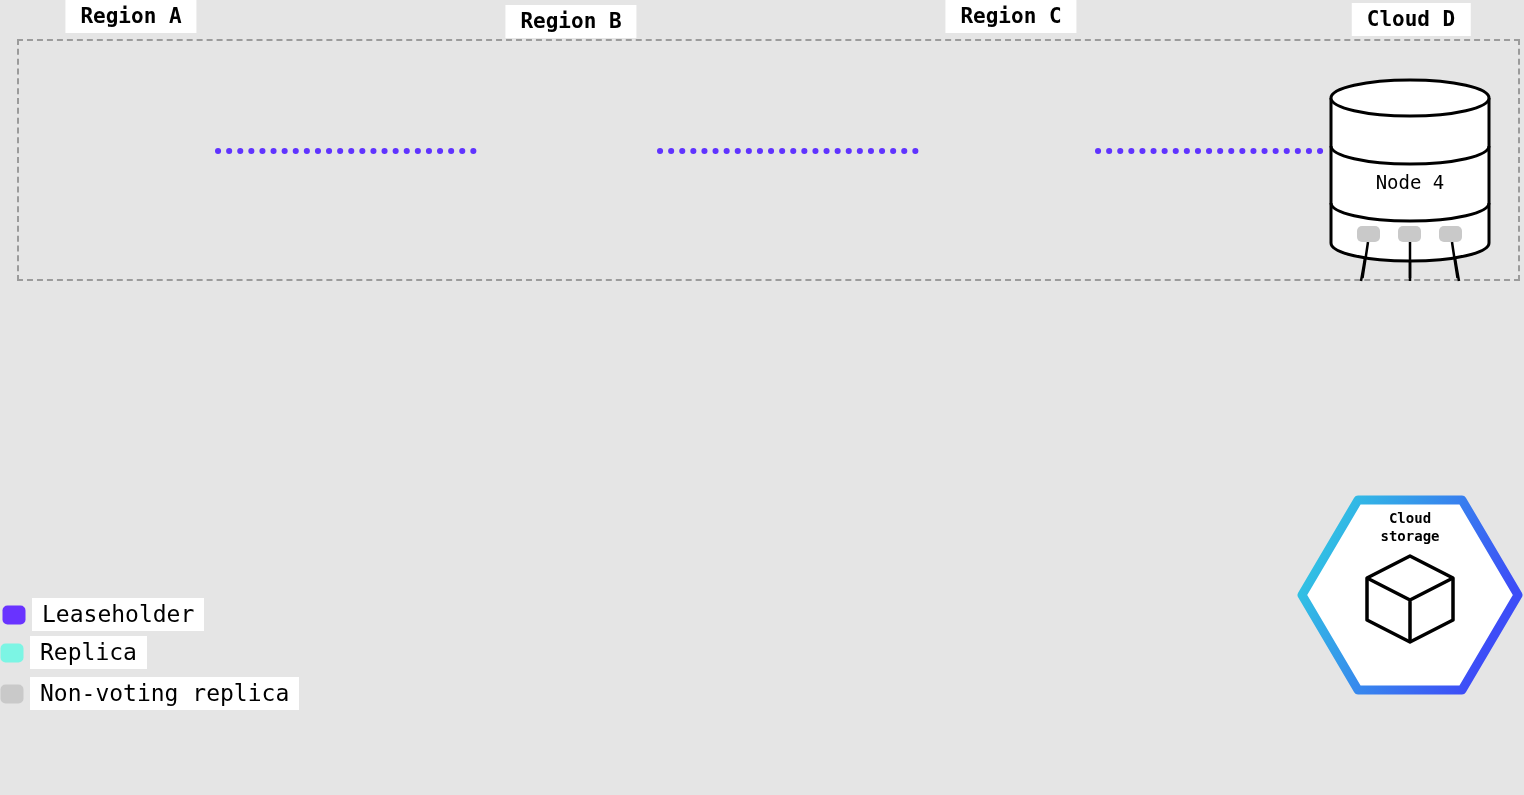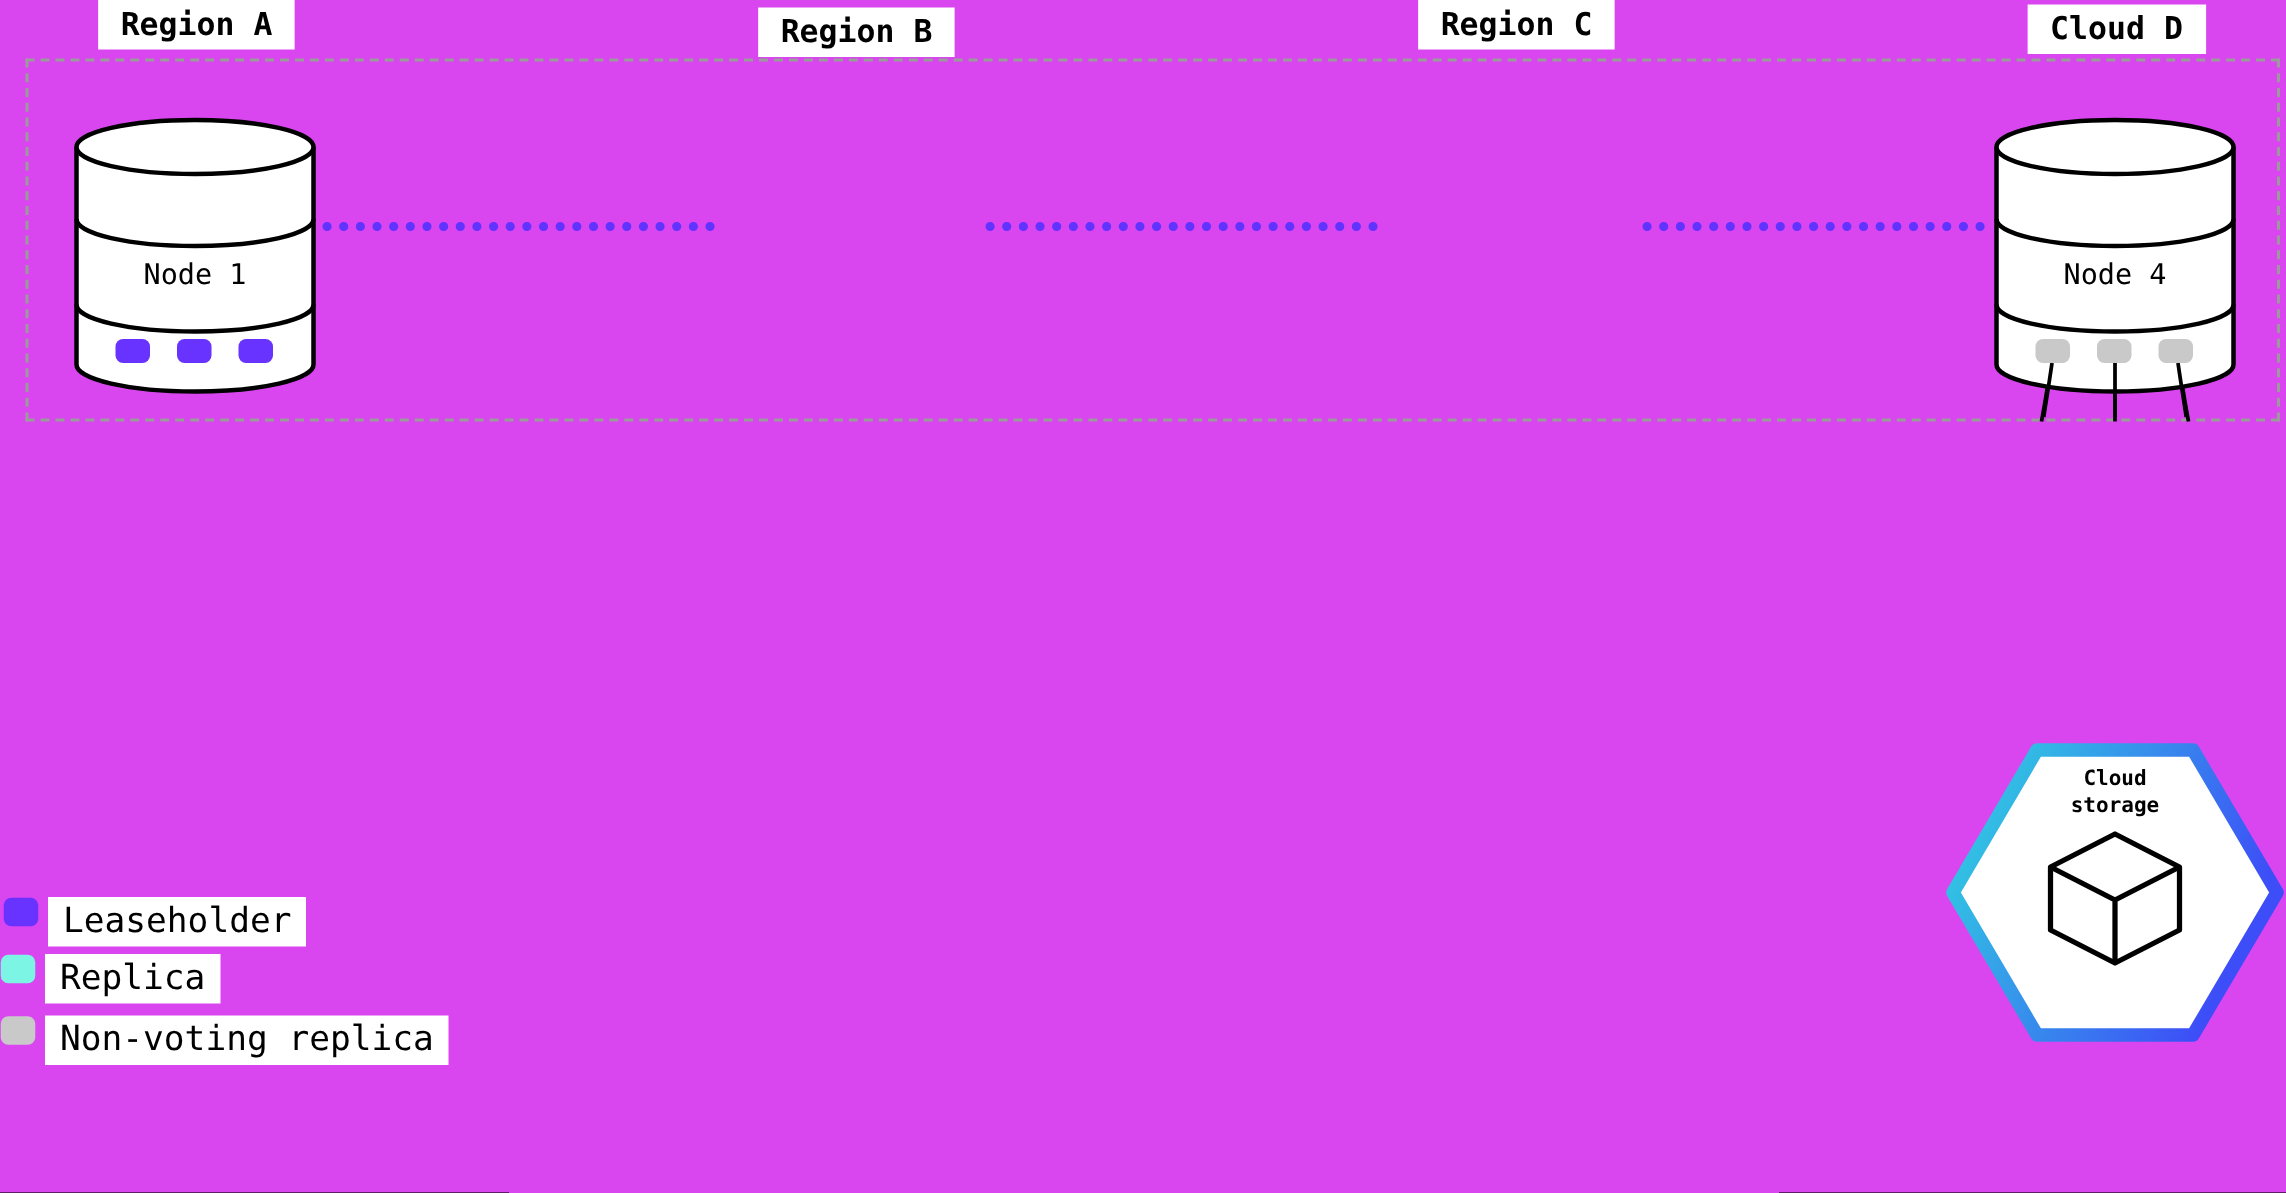--- a/index.html
+++ b/index.html
@@ -1,40 +1,40 @@
 <!DOCTYPE html>
 <html><head>
 <meta charset="utf-8">
 <title>Diagram</title>
 <style>
   * { margin:0; padding:0; box-sizing:border-box; }
   html,body { background:#000; }
   body { font-family:"DejaVu Sans Mono", monospace; }
-  .canvas { position:relative; width:1524px; height:795px; background:#d946ef; overflow:hidden; }
+  .canvas { position:relative; width:1524px; height:795px; background:#e5e5e5; overflow:hidden; }
 
   .region-label { position:absolute; transform:translateX(-50%); background:#fff; color:#000;
     font-weight:bold; font-size:21px; line-height:25px; padding:4px 15px; white-space:nowrap; }
 
   .boundary { position:absolute; left:17px; top:39px; width:1503px; height:242px;
     border:2px dashed #9b9b9b; }
 
   .node { position:absolute; top:76px; }
   .cyl { fill:#fff; stroke:#000; stroke-width:3; }
   .cyl-line { fill:none; stroke:#000; stroke-width:3; }
   .node-label { font-family:"DejaVu Sans Mono", monospace; font-size:19px; fill:#000; text-anchor:middle; }
   .pill { stroke:none; }
   .drop-line { fill:none; stroke:#000; stroke-width:2.5; }
 
   .link { position:absolute; }
 
   .hexagon { position:absolute; left:1296px; top:490px; }
   .hex-label { font-family:"DejaVu Sans Mono", monospace; font-weight:bold; font-size:14px; fill:#000; text-anchor:middle; }
   .cube polygon, .cube path { fill:none; stroke:#000; stroke-width:3.5; stroke-linejoin:round; }
 
-  .legend-item { position:absolute; display:flex; gap:6px; }
+  .legend-item { position:absolute; display:flex; align-items:center; gap:6px; }
   .legend-label { background:#fff; color:#000; font-size:23px; line-height:27px; padding:3px 10px; white-space:nowrap; }
 </style>
 </head>
 <body>
 
 <div class="canvas">
 
   <div class="region-label" style="left:131px; top:0px">Region A</div>
   <div class="region-label" style="left:571px; top:5px">Region B</div>
   <div class="region-label" style="left:1011px; top:0px">Region C</div>
@@ -45,32 +45,20 @@
   <svg class="link" style="left:212px; top:145px" width="278" height="12">
     <line x1="6" y1="6" x2="272" y2="6" stroke-width="6" stroke-linecap="round" stroke-dasharray="0.1 11" stroke="#6033ff"></line>
   </svg>
   <svg class="link" style="left:654px; top:145px" width="278" height="12">
     <line x1="6" y1="6" x2="272" y2="6" stroke-width="6" stroke-linecap="round" stroke-dasharray="0.1 11" stroke="#6033ff"></line>
   </svg>
   <svg class="link" style="left:1092px; top:145px" width="238" height="12">
     <line x1="6" y1="6" x2="232" y2="6" stroke-width="6" stroke-linecap="round" stroke-dasharray="0.1 11" stroke="#6033ff"></line>
   </svg>
 
-  <div class="node" style="left:48px">
-    <svg width="164" height="206" viewBox="0 0 164 206">
-      <path class="cyl" d="M3 22 L3 167 A79 18 0 0 0 161 167 L161 22"></path>
-      <ellipse class="cyl" cx="82" cy="22" rx="79" ry="18"></ellipse>
-      <path class="cyl-line" d="M3 70 A79 18 0 0 0 161 70"></path>
-      <path class="cyl-line" d="M3 127 A79 18 0 0 0 161 127"></path>
-      <text class="node-label" x="82" y="113">Node 1</text>
-      <rect class="pill" x="29" y="150" width="23" height="16" rx="5" fill="#6933ff"></rect>
-      <rect class="pill" x="70" y="150" width="23" height="16" rx="5" fill="#6933ff"></rect>
-      <rect class="pill" x="111" y="150" width="23" height="16" rx="5" fill="#6933ff"></rect>
-    </svg>
-  </div>
 
 
 
   <div class="node" style="left:1328px">
     <svg width="164" height="206" viewBox="0 0 164 206">
       <path class="drop-line" d="M40 160 C38 178 35 194 33 205"></path>
       <path class="drop-line" d="M82 160 L82 205"></path>
       <path class="drop-line" d="M124 160 C126 178 129 194 131 205"></path>
       <path class="cyl" d="M3 22 L3 167 A79 18 0 0 0 161 167 L161 22"></path>
       <ellipse class="cyl" cx="82" cy="22" rx="79" ry="18"></ellipse>

